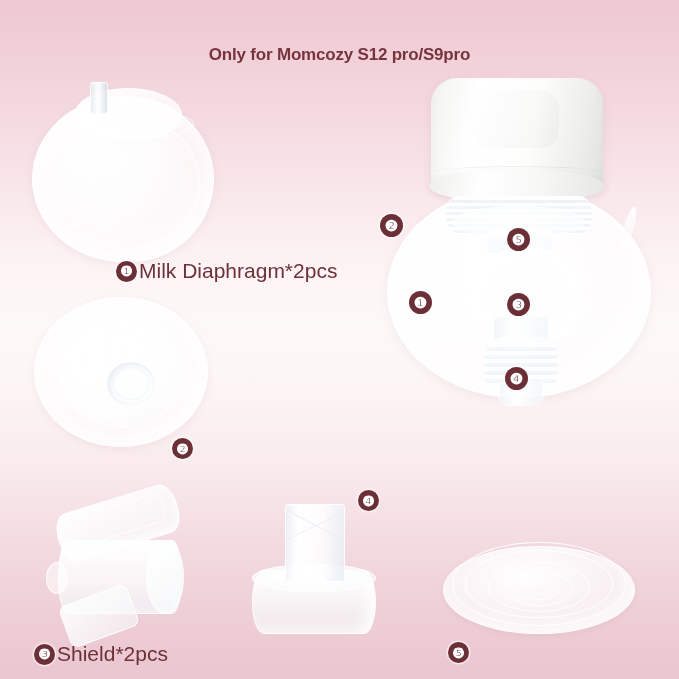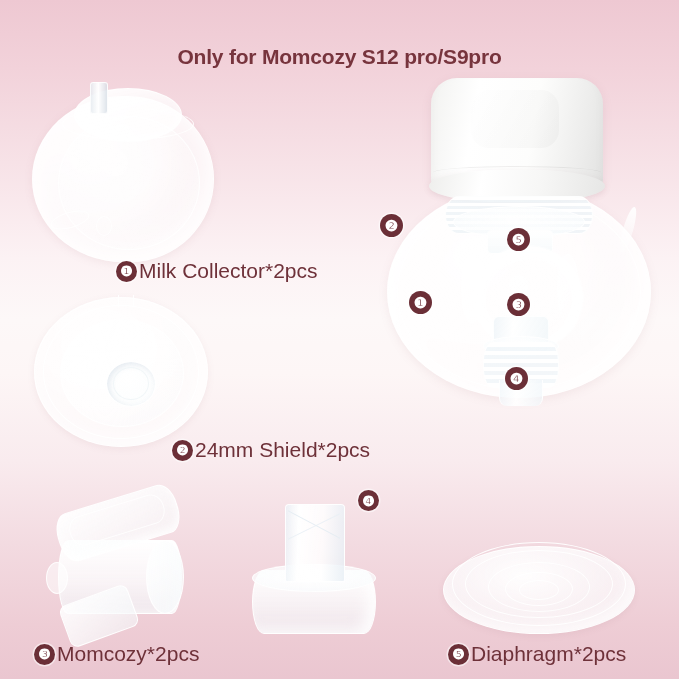--- a/index.html
+++ b/index.html
@@ -23,21 +23,21 @@
         #eac6d0 100%);
   }
   
   .title{
     position:absolute;left:0;top:6px;width:679px;text-align:center;
     font-size:33px;font-weight:bold;color:#6e3139;letter-spacing:-0.4px;
     font-family:"Liberation Sans", sans-serif;
   }
   .subtitle{
     position:absolute;left:0;top:45px;width:679px;text-align:center;
-    font-size:21px;font-weight:bold;color:#77343d;letter-spacing:-0.2px;
+    font-size:17px;font-weight:bold;color:#77343d;letter-spacing:-0.2px;
   }
   
   .caption{
     position:absolute;display:flex;align-items:center;
     font-size:21px;color:#6e3139;white-space:nowrap;font-weight:500;
   }
   .badge{
     display:inline-flex;align-items:center;justify-content:center;
     width:21px;height:21px;border-radius:50%;
     background:#6b2f37;color:#fff;font-size:14px;font-weight:bold;
@@ -329,47 +329,46 @@
     <div class="glass" id="mc-body"></div>
     <div class="glass" id="mc-inner"></div>
     <div class="glass" id="mc-neck"></div>
     <div class="glass" id="mc-lip"></div>
     <div class="glass" id="mc-spout"></div>
     <div class="glass" id="mc-hl1"></div>
     <div class="glass" id="mc-hl2"></div>
   </div>
   <div class="caption" style="left:116px;top:259px;">
     <span class="badge">❶</span>
-    <span>Milk Collector*2pcs</span>
+    <span>Milk Diaphragm*2pcs</span>
   </div>
 
   <div class="prod" id="shield">
     <div class="glass" id="sh-outer"></div>
     <div class="glass" id="sh-ring"></div>
     <div class="glass" id="sh-funnel"></div>
     <div class="glass" id="sh-tunnel"></div>
     <div class="glass" id="sh-tunnel2"></div>
     <div class="glass" id="sh-notch"></div>
   </div>
   <div class="caption" style="left:172px;top:438px;">
     <span class="badge">❷</span>
-    <span>24mm Shield*2pcs</span>
   </div>
 
   <div class="prod" id="linker">
     <div class="glass" id="lk-tube"></div>
     <div class="glass" id="lk-cap"></div>
     <div class="glass" id="lk-flange"></div>
     <div class="glass" id="lk-flange2"></div>
     <div class="glass" id="lk-foot"></div>
     <div class="glass" id="lk-side"></div>
   </div>
   <div class="caption" style="left:34px;top:642px;">
     <span class="badge">❸</span>
-    <span>Momcozy*2pcs</span>
+    <span>Shield*2pcs</span>
   </div>
 
   <div class="prod" id="duckbill">
     <div class="glass" id="db-base"></div>
     <div class="glass" id="db-baseTop"></div>
     <div class="glass" id="db-stem"></div>
     <div class="glass" id="db-fold"></div>
     <div class="glass" id="db-fold2"></div>
   </div>
   <div class="caption" style="left:358px;top:490px;">
@@ -379,21 +378,20 @@
   <div class="prod" id="diaphragm">
     <div class="glass" id="dp-r1"></div>
     <div class="glass" id="dp-r2"></div>
     <div class="glass" id="dp-r3"></div>
     <div class="glass" id="dp-r4"></div>
     <div class="glass" id="dp-r5"></div>
     <div class="glass" id="dp-r6"></div>
   </div>
   <div class="caption" style="left:448px;top:642px;">
     <span class="badge">❺</span>
-    <span>Diaphragm*2pcs</span>
   </div>
 
   <div class="prod" id="assembly">
     <div class="glass" id="as-collector"></div>
     <div class="glass" id="as-collector2"></div>
     <div class="glass" id="as-cap"></div>
     <div class="glass" id="as-cap-dimple"></div>
     <div class="glass" id="as-cap-band"></div>
     <div class="glass" id="as-cap-seam"></div>
     <div class="glass" id="as-threads"></div>

